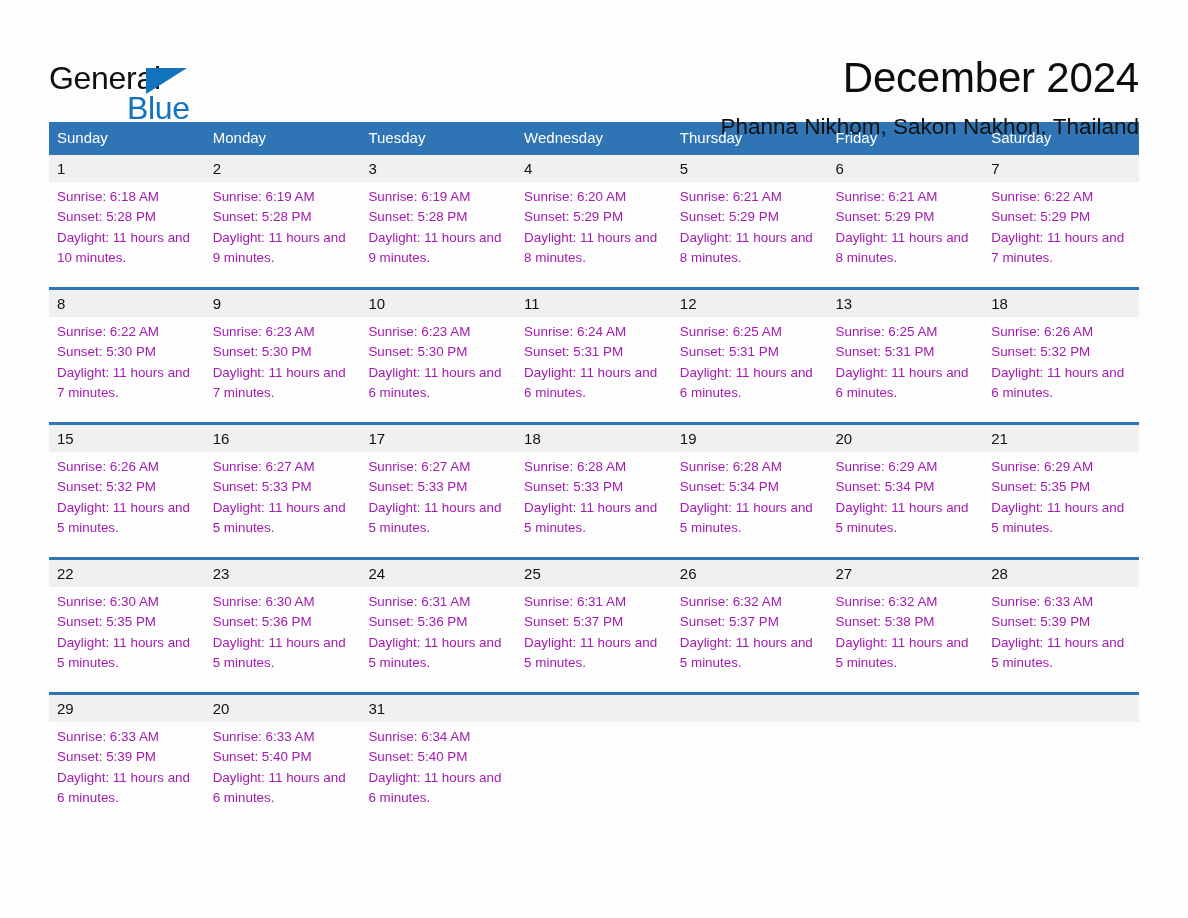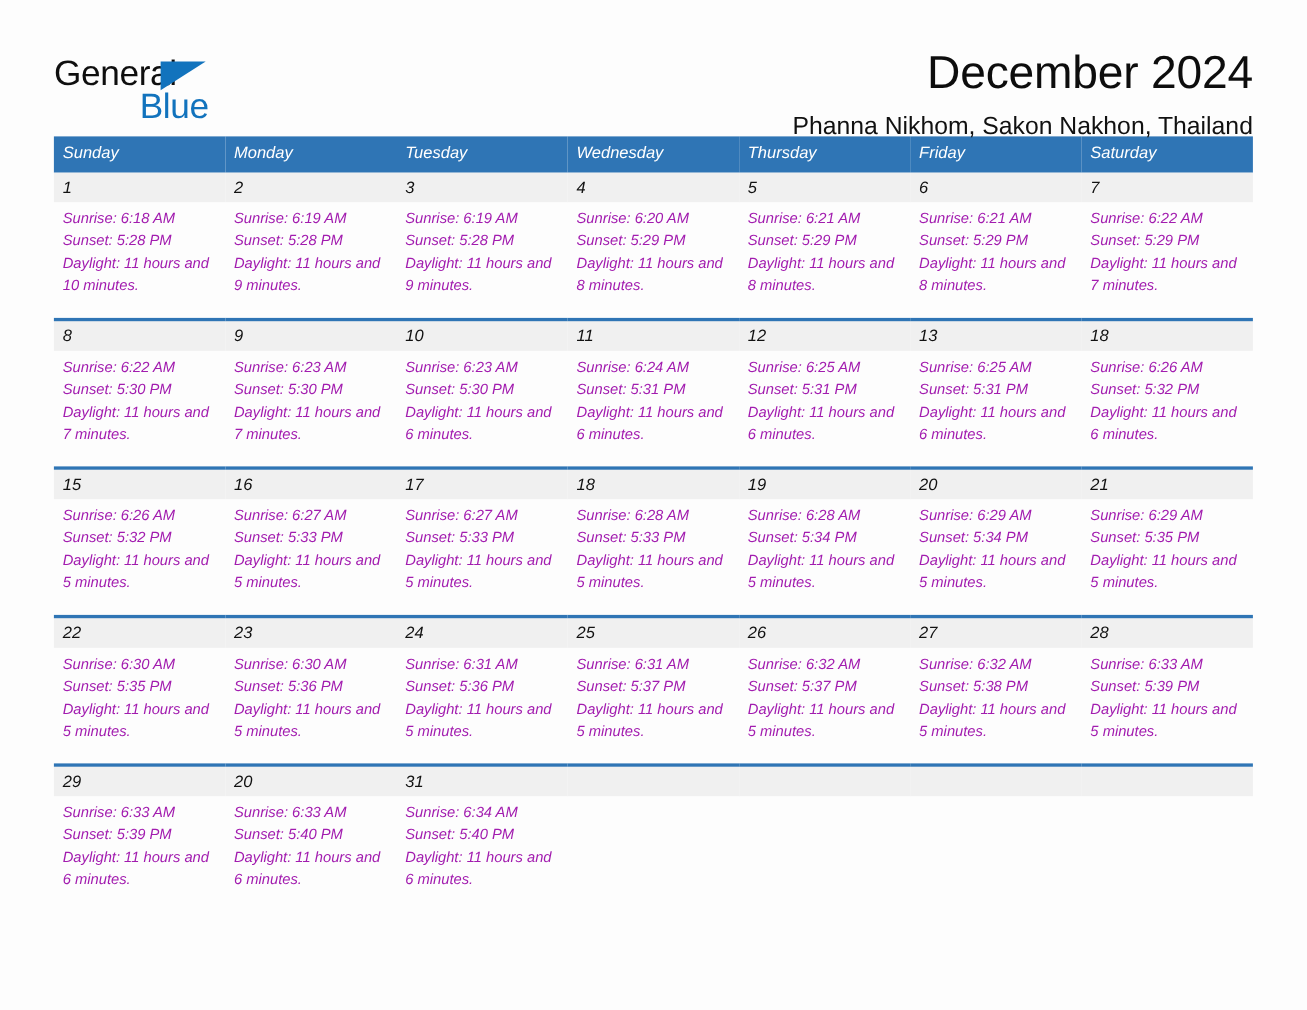--- a/index.html
+++ b/index.html
@@ -13,21 +13,21 @@
     font-family: "Liberation Sans", sans-serif;
     color: #1a1a1a;
     overflow: hidden;
   }
 
   .page {
     position: relative;
     width: 1188px;
     height: 918px;
     box-sizing: border-box;
-    padding: 0 49px;
+    padding: 12px 49px;
   }
 
   
   .header {
     display: flex;
     justify-content: space-between;
     align-items: flex-start;
     padding-top: 44px;
     height: 108px;
     box-sizing: border-box;
@@ -90,22 +90,21 @@
     margin-top: 13px;
     white-space: nowrap;
     text-align: right;
   }
 
   
   .calendar {
     width: 1090px;
     border-collapse: collapse;
     table-layout: fixed;
-    margin-top: 16px;
-    font-style: italic;
+    margin-top: 2px;
   }
   .calendar col { width: 155.7px; }
 
   .dow-row th {
     background: #2f75b5;
     color: #ffffff;
     font-size: 15px;
     font-weight: 400;
     text-align: left;
     padding: 7px 0 8px 8px;

